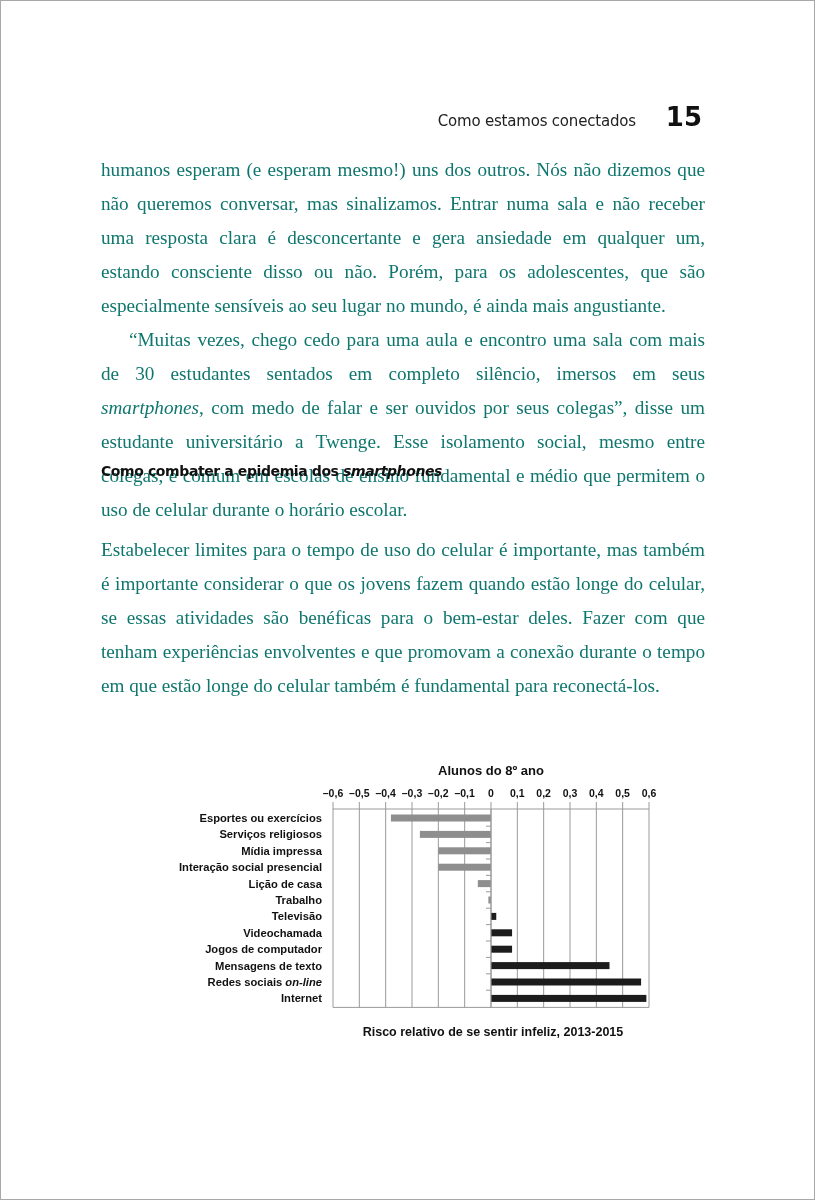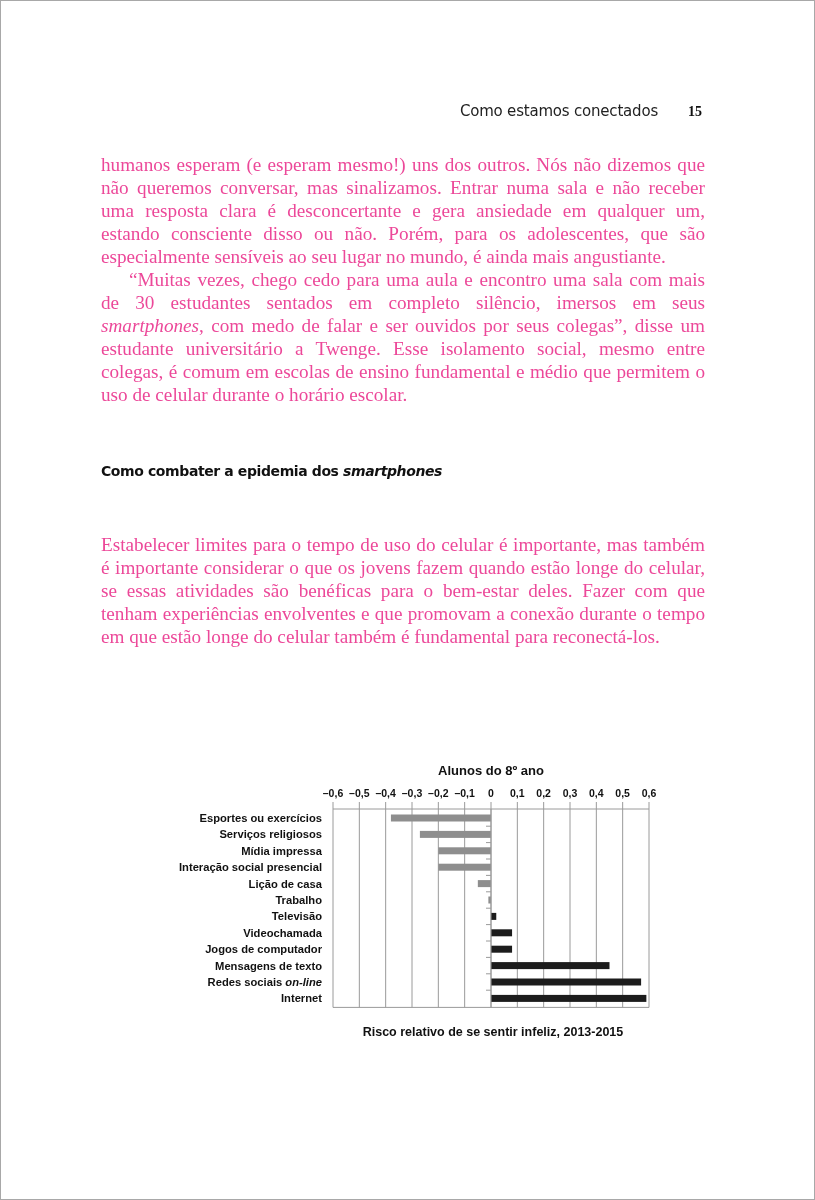--- a/index.html
+++ b/index.html
@@ -8,25 +8,25 @@
     position: relative; overflow: hidden;
     box-sizing: border-box;
     border: 1px solid #a8a8a8;
   }
   .running-head {
     position: absolute; top: 101px; right: 112px;
     font-family: "DejaVu Sans", sans-serif; font-size: 15px; color: #222;
     display: flex; align-items: baseline; gap: 30px;
   }
   .running-head .title { font-size: 15px; letter-spacing: -0.2px; }
-  .running-head .pageno { font-weight: bold; font-size: 14px; color: #111; font-family: Liberation Serif, serif; }
+  .running-head .pageno { font-weight: bold; font-size: 26px; color: #111; }
   .body-text {
     position: absolute; left: 100px; width: 604px;
-    font-family: "Liberation Serif", serif; font-size: 19.2px; line-height: 23px;
-    color: #ec4899; text-align: justify; margin: 0;
+    font-family: "Liberation Serif", serif; font-size: 19.2px; line-height: 34px;
+    color: #0f766e; text-align: justify; margin: 0;
   }
   .body-text p { margin: 0; text-align: justify; }
   .body-text p.indent { text-indent: 28px; }
   #para-block-1 { top: 152px; }
   #para-block-2 { top: 532px; }
   .section-heading {
     position: absolute; left: 100px; top: 462px;
     font-family: "DejaVu Sans", sans-serif; font-weight: bold; font-size: 14px;
     color: #111; letter-spacing: -0.4px; margin: 0;
   }

